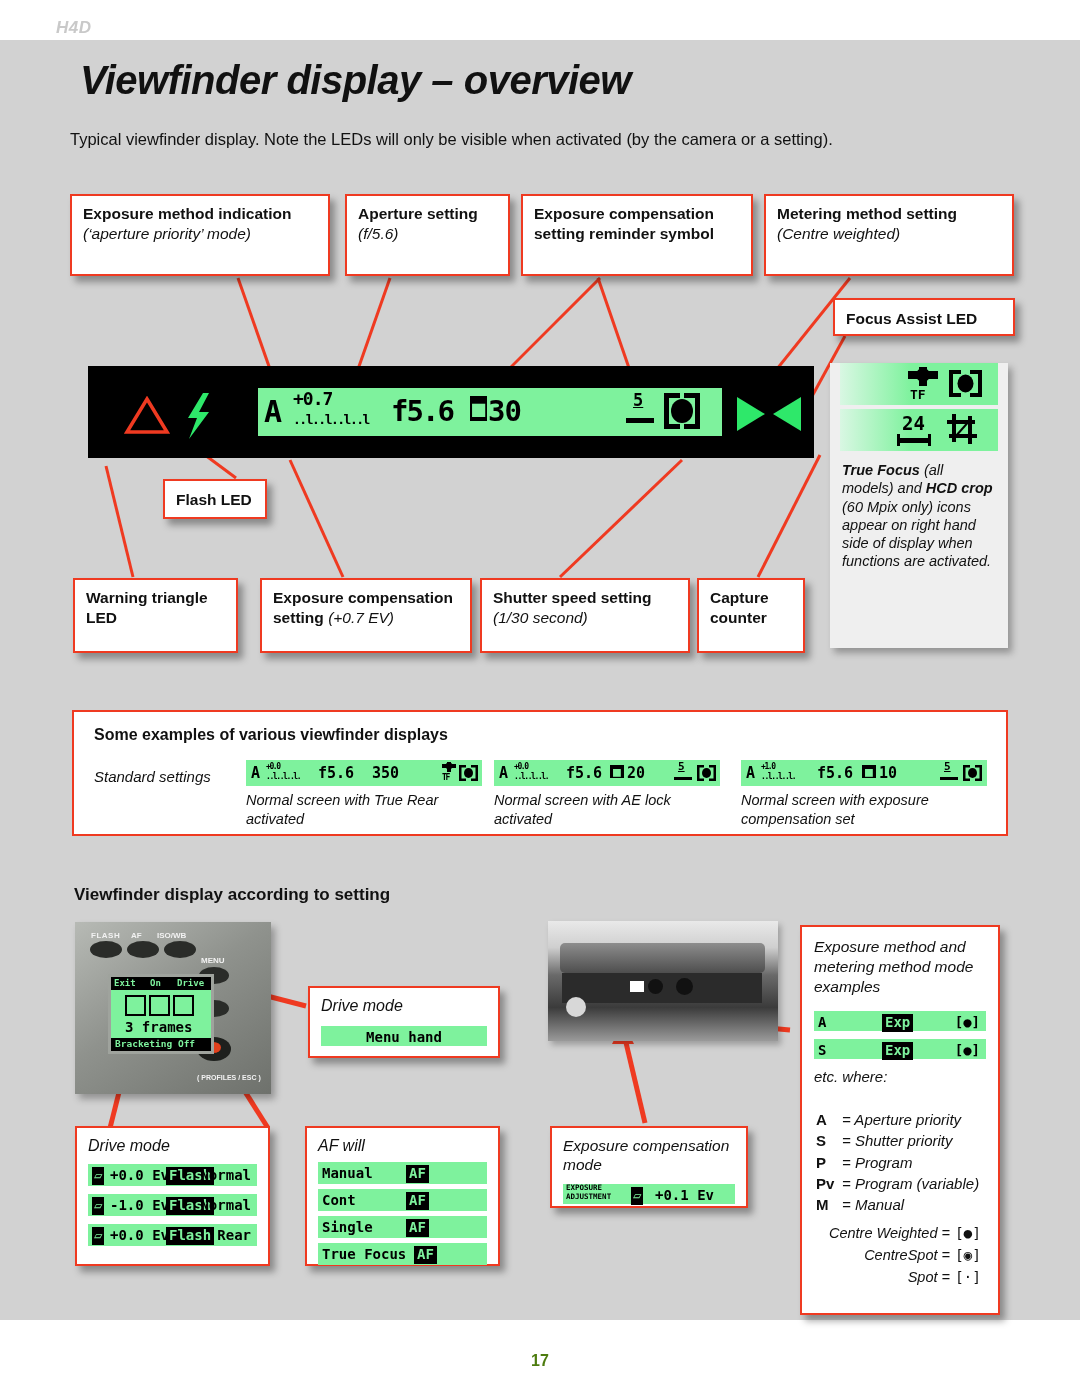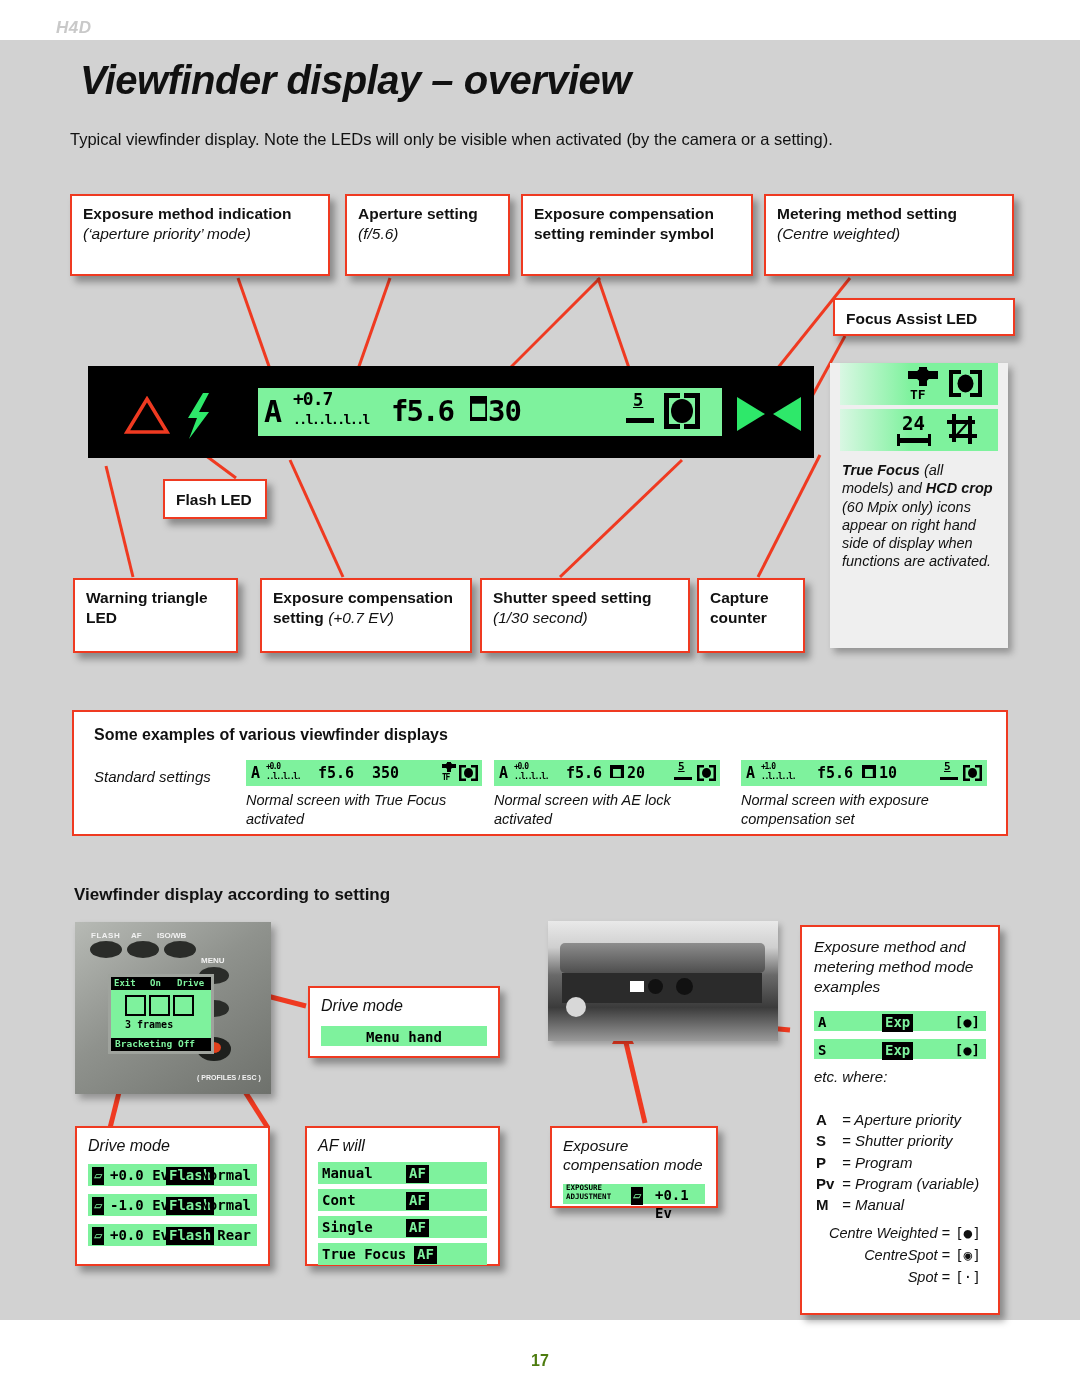--- a/index.html
+++ b/index.html
@@ -338,21 +338,21 @@
         <svg width="22" height="17" style="position:absolute;left:212px;top:5px;">
           <rect x="1" y="0" width="2.5" height="16" fill="#000"></rect>
             <rect x="1" y="0" width="7" height="2.5" fill="#000"></rect>
             <rect x="1" y="13.5" width="7" height="2.5" fill="#000"></rect>
           <rect x="17.5" y="0" width="2.5" height="16" fill="#000"></rect>
             <rect x="13" y="0" width="7" height="2.5" fill="#000"></rect>
             <rect x="13" y="13.5" width="7" height="2.5" fill="#000"></rect>
           <ellipse cx="10.5" cy="8" rx="4.5" ry="5" fill="#000"></ellipse>
         </svg>
       </div>
-      <div class="ex-cap">Normal screen with True Focus activated</div>
+      <div class="ex-cap">Normal screen with True Rear activated</div>
     </div>
 
     <div class="ex" style="left:420px;top:48px;width:226px;">
       <div class="ex-bar">
         <span class="exs" style="left:5px;top:6px;position:absolute;">A</span>
         <span class="exs tiny" style="left:20px;top:3px;position:absolute;">+0.0</span>
         <span class="exs tiny" style="left:20px;top:13px;position:absolute;">..l..l..l.</span>
         <span class="exs" style="left:72px;top:6px;position:absolute;">f5.6</span>
         <span class="exs inv" style="left:116px;top:5px;position:absolute;font-size:13px;">■</span>
         <span class="exs" style="left:133px;top:6px;position:absolute;">20</span>
@@ -417,21 +417,21 @@
       <div style="position:absolute;left:0;top:0;width:100%;height:13px;background:#000;color:#7ef29d;font-family:'DejaVu Sans Mono',monospace;font-weight:bold;font-size:9px;">
         <span style="position:absolute;left:3px;top:1px;">Exit</span>
         <span style="position:absolute;left:39px;top:1px;">On</span>
         <span style="position:absolute;left:66px;top:1px;">Drive</span>
       </div>
       <div style="position:absolute;left:14px;top:18px;display:flex;gap:3px;">
         <div style="width:17px;height:17px;border:2px solid #000;"></div>
         <div style="width:17px;height:17px;border:2px solid #000;"></div>
         <div style="width:17px;height:17px;border:2px solid #000;"></div>
       </div>
-      <div style="position:absolute;left:14px;top:42px;font-family:'DejaVu Sans Mono',monospace;font-weight:bold;font-size:10px;color:#000;">3 frames</div>
+      <div style="position:absolute;left:14px;top:42px;font-family:'DejaVu Sans Mono',monospace;font-weight:bold;font-size:14px;color:#000;">3 frames</div>
       <div style="position:absolute;left:0;bottom:0;width:100%;height:13px;background:#000;color:#7ef29d;font-family:'DejaVu Sans Mono',monospace;font-weight:bold;font-size:9.5px;padding-left:4px;box-sizing:border-box;">Bracketing Off</div>
     </div>
   </div>
 
   <div class="photo-top">
     <div style="position:absolute;inset:0;background:linear-gradient(180deg,#e9e9e9 0%,#cfcfcf 22%,#6a6a6a 45%,#3b3b3b 72%,#9a9a9a 100%);"></div>
     <div style="position:absolute;left:12px;top:22px;width:205px;height:30px;background:linear-gradient(180deg,#8d8d8d,#4e4e4e);border-radius:5px;"></div>
     <div style="position:absolute;left:14px;top:52px;width:200px;height:30px;background:#2b2b2b;"></div>
     <div style="position:absolute;left:82px;top:60px;width:14px;height:11px;background:#fff;"></div>
     <div style="position:absolute;left:100px;top:58px;width:15px;height:15px;border-radius:50%;background:#111;"></div>
@@ -481,21 +481,21 @@
     <div class="minibar" style="margin-bottom:5px;">
       <span class="mb-l">Single</span>
       <span class="mb-c inv">AF</span>
     </div>
     <div class="minibar">
       <span class="mb-l">True Focus</span>
       <span class="mb-c inv" style="left:96px;">AF</span>
     </div>
   </div>
 
-  <div class="callout" style="left:550px;top:1126px;width:168px;height:82px;">
+  <div class="callout" style="left:550px;top:1126px;width:198px;height:82px;">
     <div class="cl-ital" style="font-size:15.5px;line-height:1.25;">Exposure compensation mode</div>
     <div class="minibar" style="margin-top:9px;height:20px;">
       <span style="position:absolute;left:3px;top:0px;font-size:7.5px;line-height:1.05;">EXPOSURE</span>
       <span style="position:absolute;left:3px;top:9px;font-size:7.5px;line-height:1.05;">ADJUSTMENT</span>
       <span class="inv" style="position:absolute;left:68px;top:3px;padding:0 2px;">▱</span>
       <span style="position:absolute;left:92px;top:3px;">+0.1 Ev</span>
     </div>
   </div>
 
   <div class="callout" style="left:800px;top:925px;width:200px;height:390px;padding:10px 12px;">

